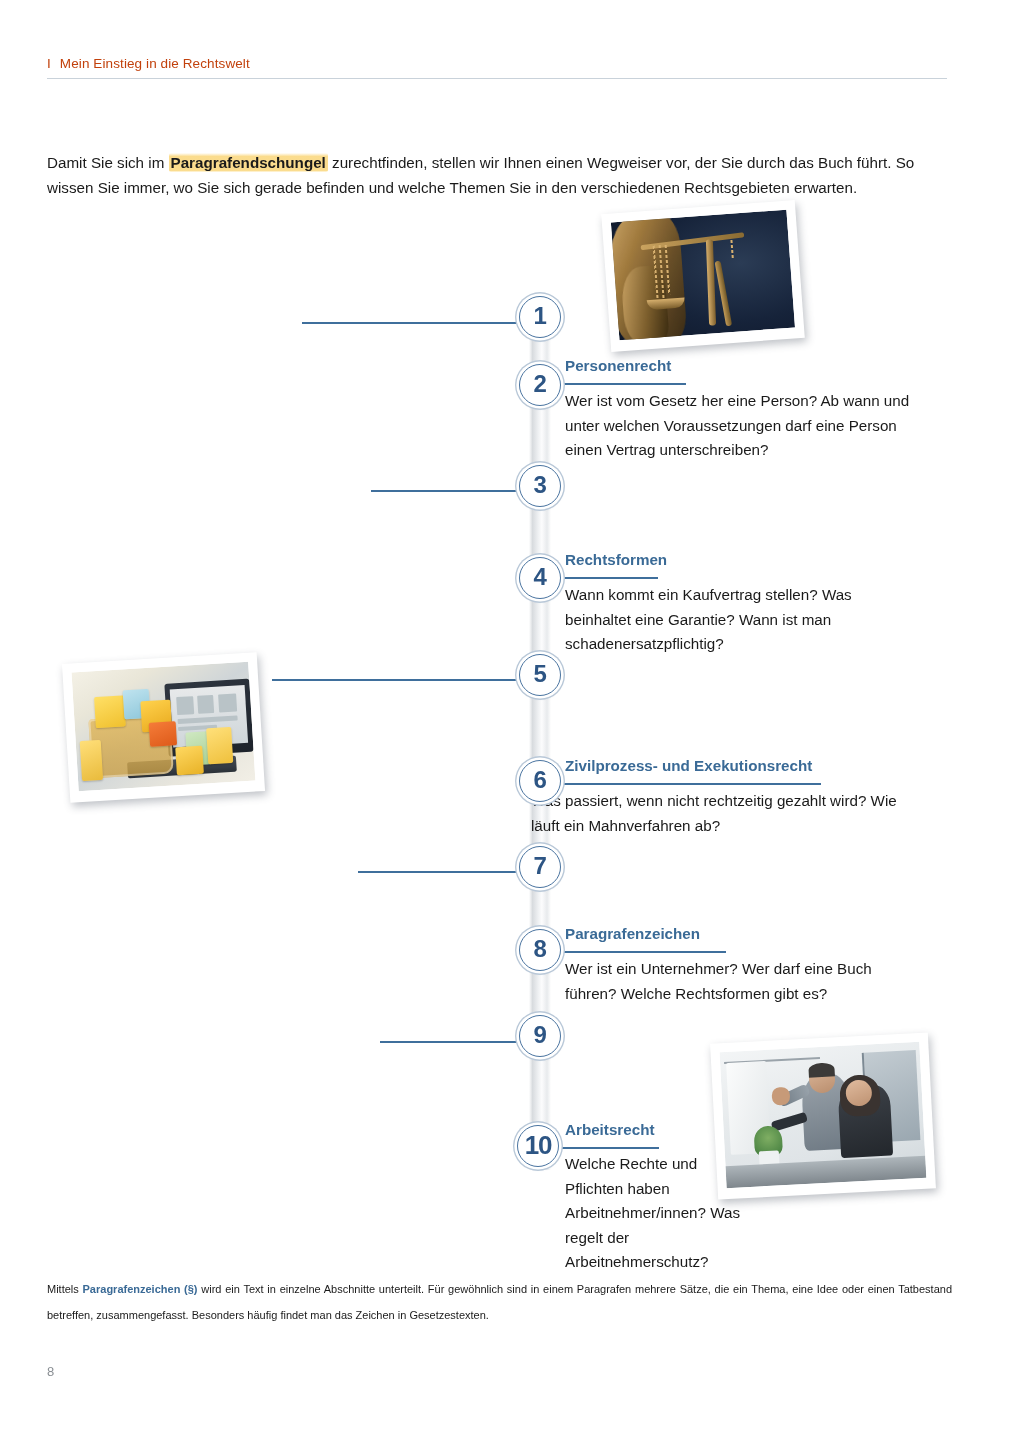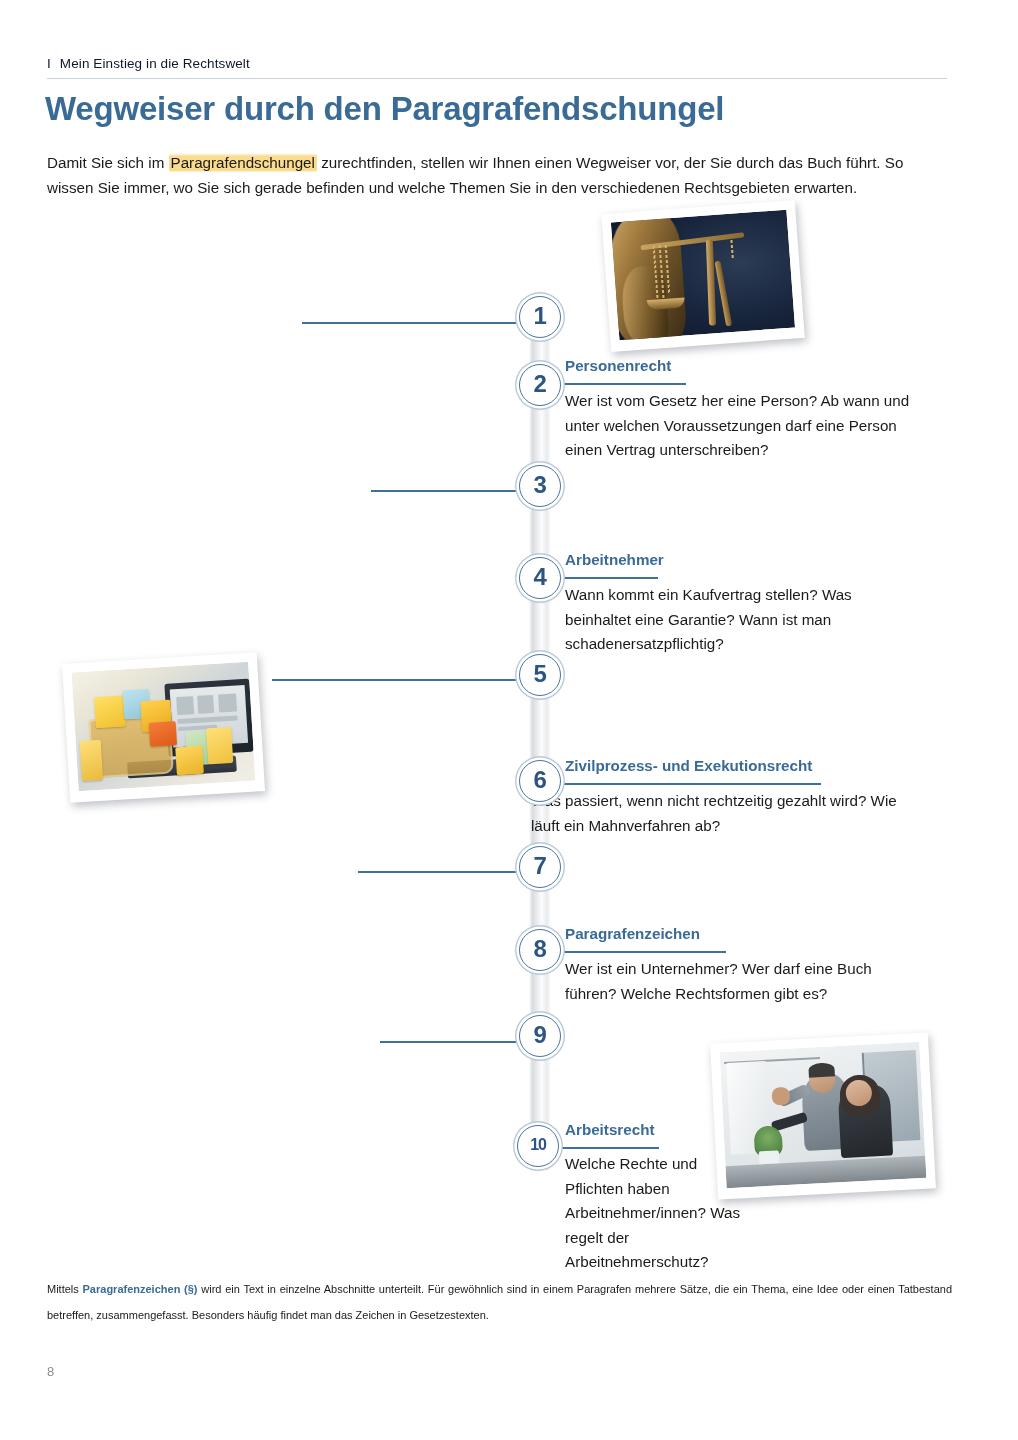--- a/index.html
+++ b/index.html
@@ -9,21 +9,21 @@
     font-family:"Liberation Sans", sans-serif;
     color:#1a1a1a;
     position:relative;
     overflow:hidden;
   }
   .page{position:absolute;inset:0;}
 
   
   .runhead{
     position:absolute;left:47px;top:56px;width:900px;
-    font-size:13.5px;color:#0f172a;letter-spacing:.1px;
+    font-size:13.5px;color:#c2410c;letter-spacing:.1px;
   }
   .runhead .chapnum{margin-right:9px;}
   .headrule{
     position:absolute;left:47px;top:78px;width:900px;height:1px;
     background:#c9d2da;
   }
 
   
   .maintitle{
     position:absolute;left:45px;top:90px;width:930px;
@@ -31,21 +31,21 @@
     letter-spacing:-.2px;
   }
 
   
   .intro{
     position:absolute;left:47px;top:150px;width:905px;
     font-size:15.2px;line-height:25px;color:#1a1a1a;
   }
   .hl{
     background:linear-gradient(to bottom,rgba(255,225,140,.0) 0%,rgba(250,214,122,.85) 18%,rgba(250,214,122,.85) 92%,rgba(255,235,170,.25) 100%);
-    padding:1px 2px;border-radius:2px;
+    padding:1px 2px;border-radius:2px;font-weight:bold;
   }
 
   
   .spine{
     position:absolute;left:529px;top:300px;width:22px;height:870px;
     background:linear-gradient(to right,
       rgba(220,223,226,0) 0%,
       rgba(209,213,217,.85) 16%,
       rgba(238,240,242,.95) 42%,
       rgba(252,252,253,1) 58%,
@@ -63,21 +63,21 @@
     box-shadow:0 0 0 2.6px #ffffff, 0 0 0 4px #b9c8d8, 1px 2px 3px rgba(90,110,130,.28);
     z-index:4;
   }
   .circle .num{
     position:absolute;inset:0;
     display:flex;align-items:center;justify-content:center;
     font-size:24px;font-weight:bold;color:#2d5584;
     line-height:1;letter-spacing:-.5px;
     padding-bottom:2px;box-sizing:border-box;
   }
-  .circle.wide .num{font-size:16px;letter-spacing:-1.2px;}
+  .circle.wide .num{font-size:26px;letter-spacing:-1.2px;}
 
   .label{
     position:absolute;
     font-size:15.2px;font-weight:bold;color:#3a6a96;
     white-space:nowrap;
   }
   .ul{
     position:absolute;height:1.6px;background:#3f6f9c;
   }
   .body{
@@ -182,21 +182,20 @@
 </head>
 <body>
 
 <div class="page">
 
   <div class="runhead">
     <span class="chapnum">I</span><span>Mein Einstieg in die Rechtswelt</span>
   </div>
   <div class="headrule"></div>
 
-  <div class="maintitle">Wegweiser durch den Paragrafendschungel</div>
 
   <div class="intro">
     <span>Damit Sie sich im </span><span class="hl">Paragrafendschungel</span><span> zurechtfinden, stellen wir Ihnen einen Wegweiser vor, der Sie durch das Buch führt. So wissen Sie immer, wo Sie sich gerade befinden und welche Themen Sie in den verschiedenen Rechtsgebieten erwarten.</span>
   </div>
 
   <div class="spine"></div>
 
   <div class="photo ph-scales">
     <div class="inner">
       <div class="sc-bg"></div>
@@ -280,21 +279,21 @@
   <div class="step right">
 
     <div class="ul" style="left:371px;top:490px;width:153px;"></div>
 
     <div class="circle" style="left:519px;top:465px;">
       <span class="num">3</span>
     </div>
   </div>
 
   <div class="step left">
-    <div class="label" style="left:565px;top:551px;">Arbeitnehmer</div>
+    <div class="label" style="left:565px;top:551px;">Rechtsformen</div>
     <div class="ul" style="left:556px;top:577px;width:102px;"></div>
     <div class="body" style="left:565px;top:583px;width:355px;">Wann kommt ein Kaufvertrag stellen? Was beinhaltet eine Garantie? Wann ist man schadenersatzpflichtig?</div>
     <div class="circle" style="left:519px;top:557px;">
       <span class="num">4</span>
     </div>
   </div>
 
   <div class="step right">
 
     <div class="ul" style="left:272px;top:679px;width:252px;"></div>

